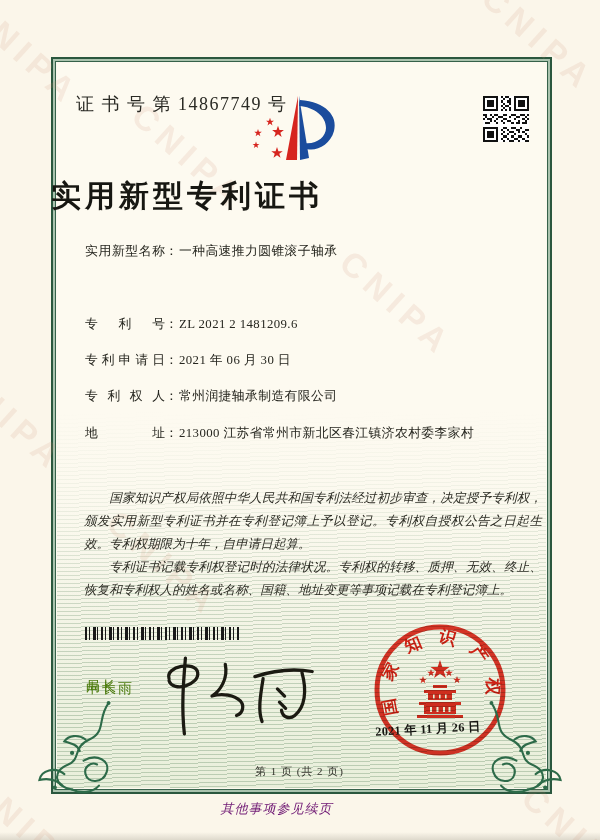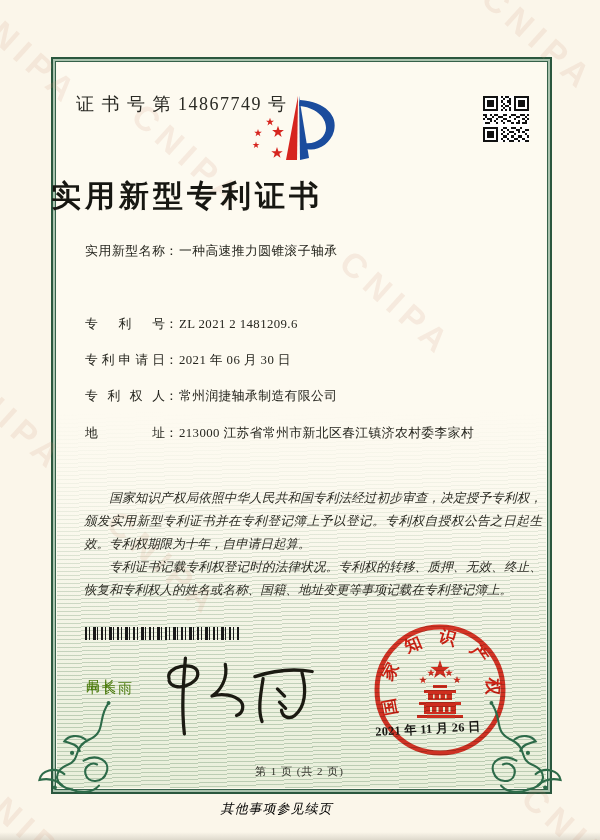--- a/index.html
+++ b/index.html
@@ -46,21 +46,21 @@
            letter-spacing:2px;color:#4d7c0f;}
   .sig{left:148px;top:648px;}
 
   .seal{left:366px;top:616px;width:148px;height:148px;mix-blend-mode:multiply;}
   .seal-date{left:369px;top:721px;width:118px;text-align:center;font-size:12.3px;font-weight:600;
              color:#161612;transform:rotate(-3deg);letter-spacing:0.3px;z-index:4;}
 
   .footer-page{left:51px;top:764px;width:497px;text-align:center;font-size:11px;
                letter-spacing:1px;color:#33332c;}
   .continuation{left:28px;top:800px;width:497px;text-align:center;font-size:13px;
-                font-style:italic;color:#000000;letter-spacing:1px;}
+                font-style:italic;color:#701a75;letter-spacing:1px;}
 
   .ornament{z-index:4;}
 </style>
 </head>
 <body>
 
 <div class="page">
 
   <span class="wm" style="left:-15px;top:-8px">CNIPA</span>
   <span class="wm" style="left:150px;top:96px">CNIPA</span>

